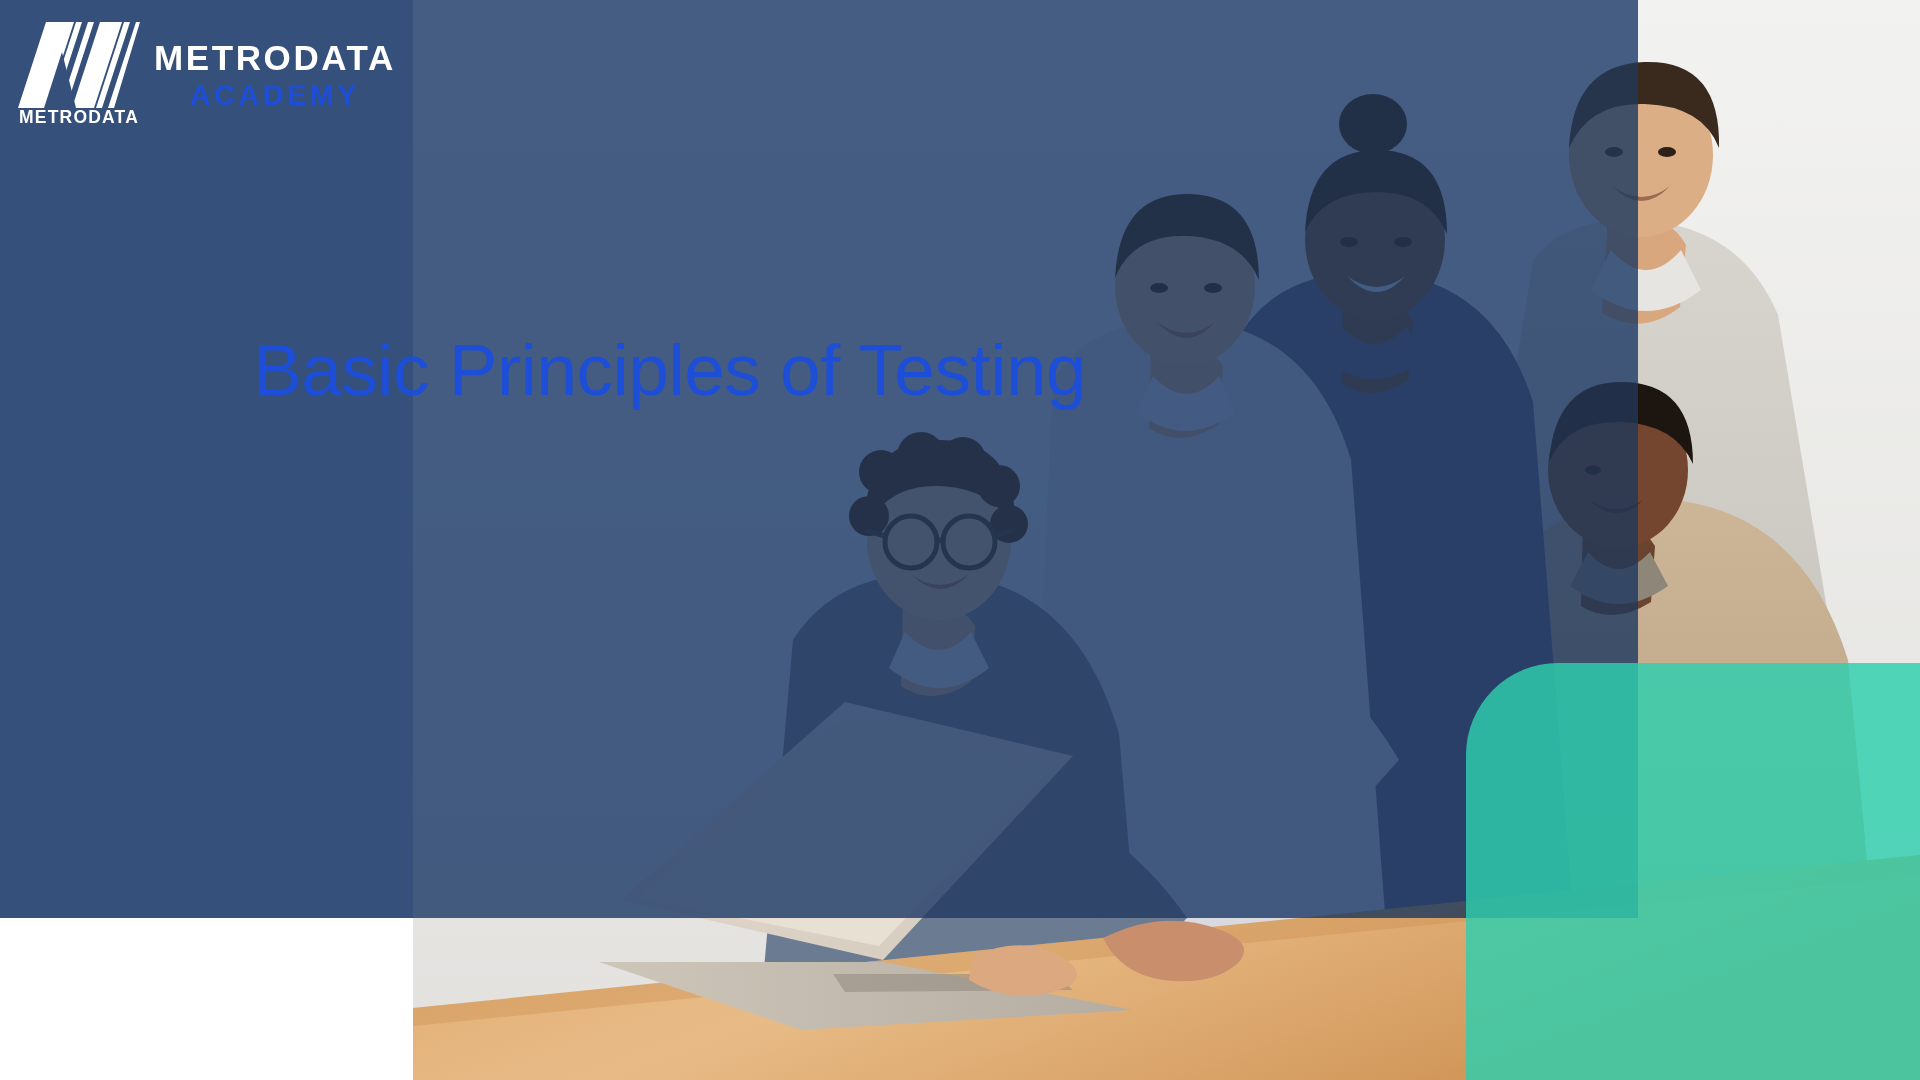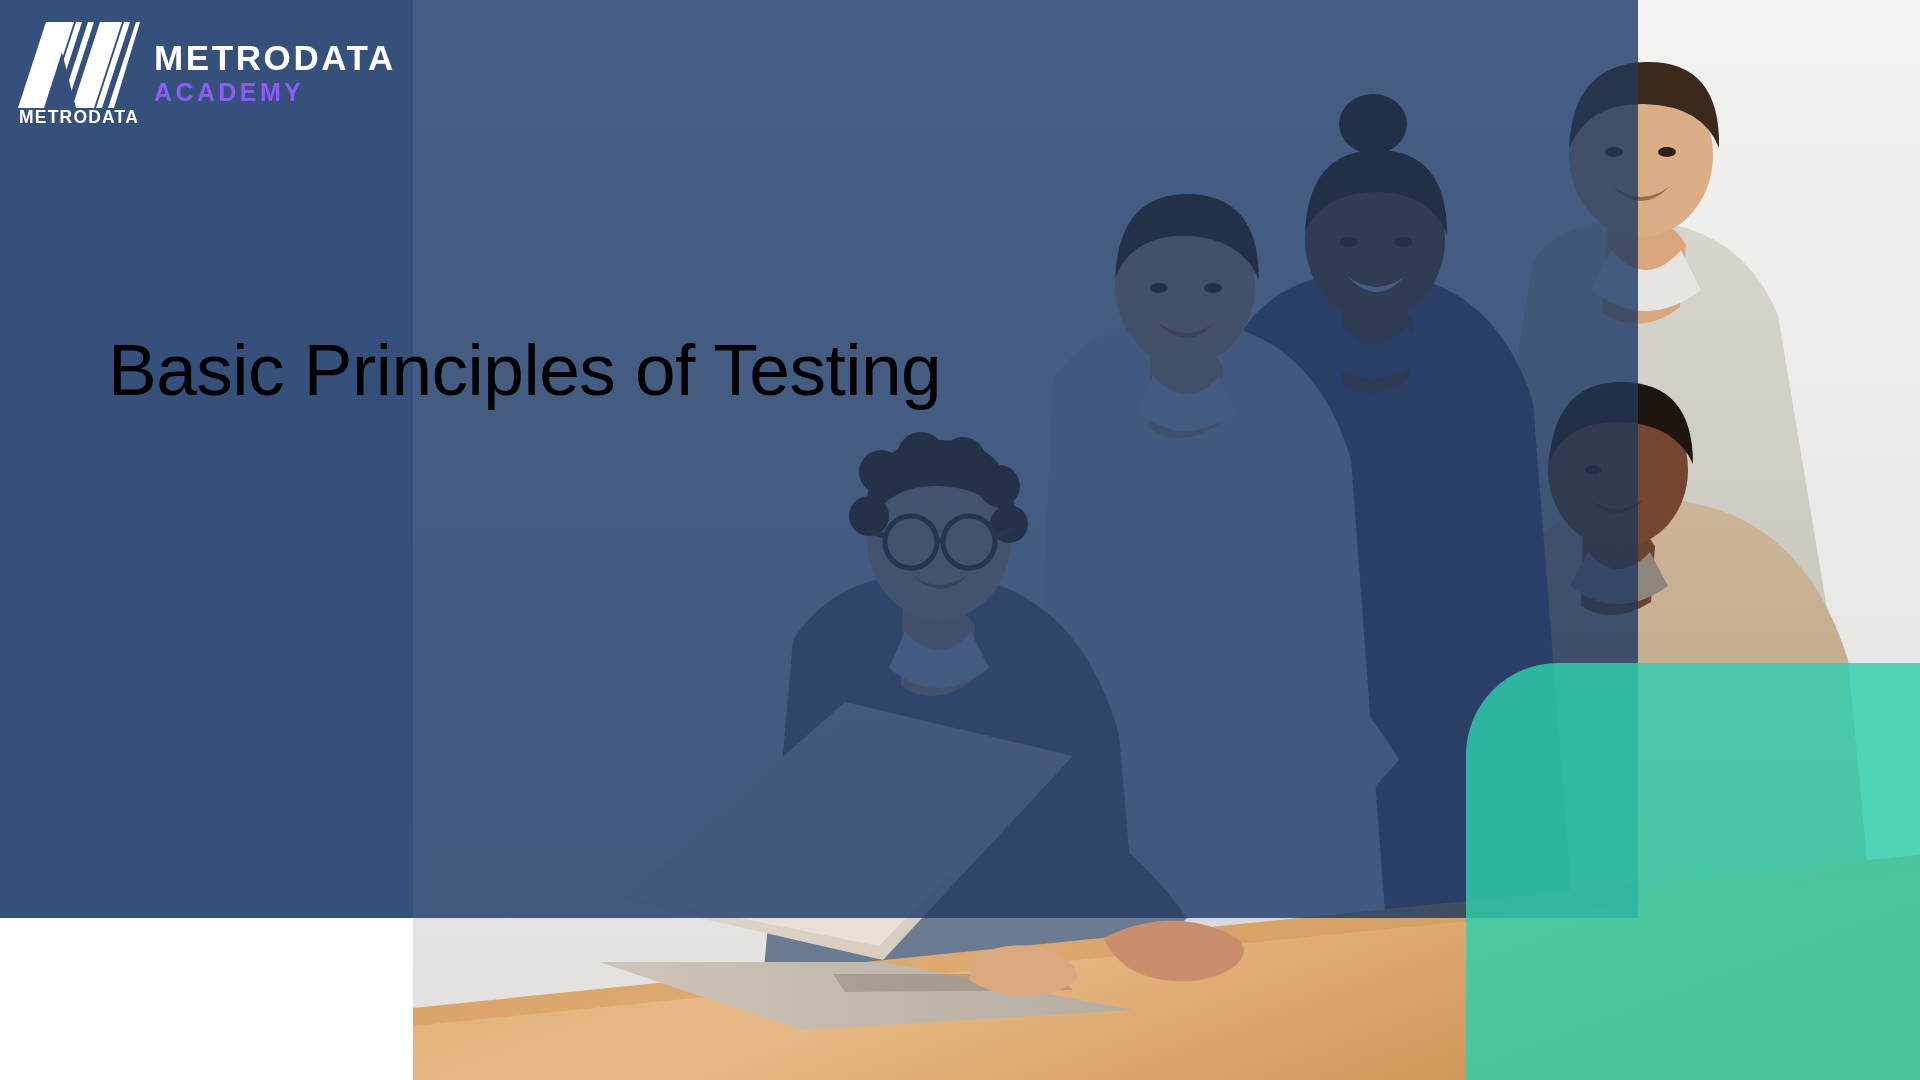--- a/index.html
+++ b/index.html
@@ -101,47 +101,48 @@
   }
   .logo-line1 {
     color:#ffffff;
     font-size:35px;
     font-weight:bold;
     letter-spacing:2.6px;
     line-height:1.12;
     font-family:"Liberation Sans", sans-serif;
   }
   .logo-line2 {
-    color:#8b5cf6;
-    font-size:25px;
+    color:#1d4ed8;
+    font-size:29px;
     font-weight:bold;
     letter-spacing:3.4px;
     line-height:1.25;
-    text-align:left;
+    text-align:center;
     font-family:"Liberation Sans", sans-serif;
   }
 
   
   .text-block {
     position:absolute;
     left:108px; top:310px;
     width:1420px;
   }
   .headline {
     color:#F4F5F7;
     font-size:138px;
     font-weight:bold;
     line-height:1.02;
     letter-spacing:-2px;
     font-family:"Liberation Sans", sans-serif;
     white-space:nowrap;
   }
   .subhead {
     margin-top:22px;
-    color:#000000;
+    margin-left:145px;
+    color:#1d4ed8;
     font-size:73px;
     font-weight:400;
     line-height:1.05;
     letter-spacing:-0.5px;
     font-family:"Liberation Sans", sans-serif;
     white-space:nowrap;
   }
 </style>
 </head>
 <body>

